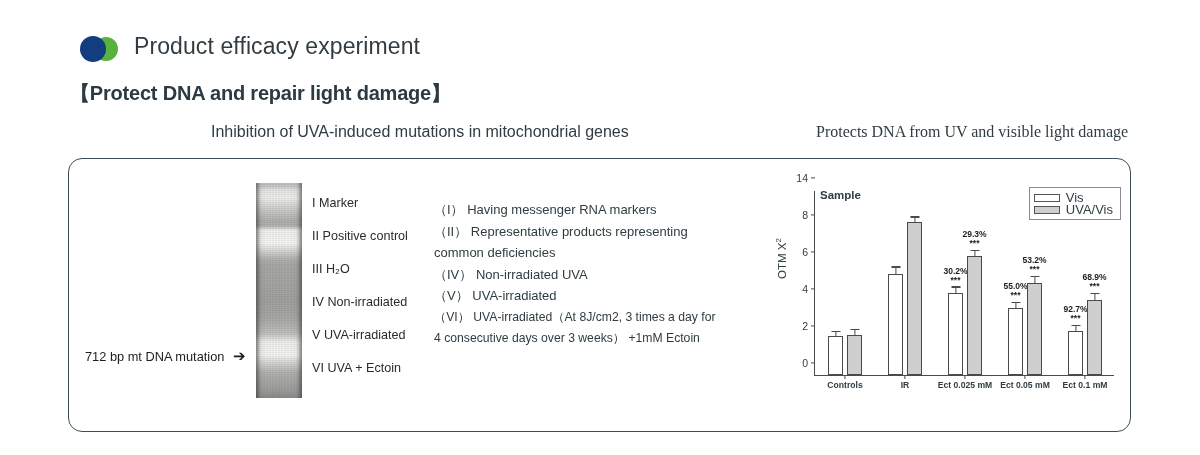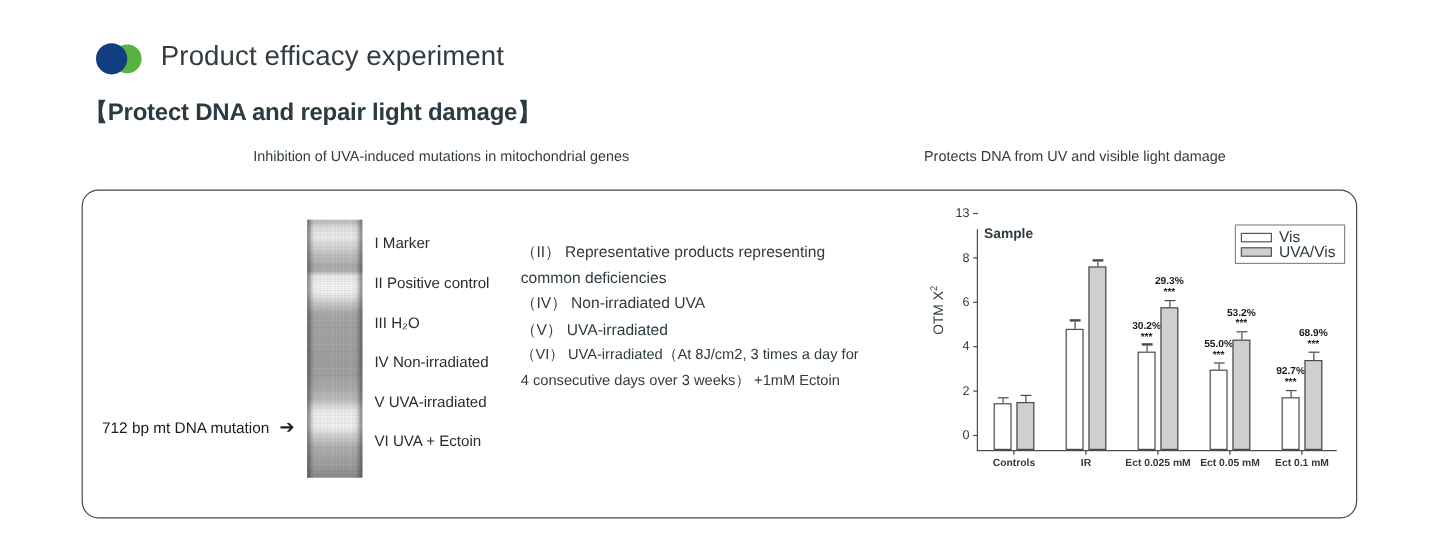--- a/index.html
+++ b/index.html
@@ -25,24 +25,24 @@
   }
 
   .section-title{
     position:absolute;left:70px;top:80px;
     font-size:20px;font-weight:bold;color:#2c3a41;
     letter-spacing:-.2px;white-space:nowrap;
   }
 
   .cap{
     position:absolute;top:123px;
-    font-size:12px;color:#2f3c42;white-space:nowrap;
+    font-size:16px;color:#2f3c42;white-space:nowrap;
   }
   .cap.left{left:211px;}
-  .cap.right{left:770px;}
+  .cap.right{left:816px;font-family:Liberation Serif, serif;}
 
   
   .card{
     position:absolute;left:68px;top:158px;
     width:1063px;height:274px;
     border:1.6px solid #3d4d55;
     border-radius:14px;
     box-sizing:border-box;
     background:#fff;
   }
@@ -200,20 +200,21 @@
 <div class="lanes">
   <div class="lane">I Marker</div>
   <div class="lane">II Positive control</div>
   <div class="lane">III H₂O</div>
   <div class="lane">IV Non-irradiated</div>
   <div class="lane">V UVA-irradiated</div>
   <div class="lane">VI UVA + Ectoin</div>
 </div>
 
 <div class="roman">
+  <div class="ln">（I） Having messenger RNA markers</div>
   <div class="ln">（II） Representative products representing</div>
   <div class="ln">common deficiencies</div>
   <div class="ln">（IV） Non-irradiated UVA</div>
   <div class="ln">（V） UVA-irradiated</div>
   <div class="ln small">（VI） UVA-irradiated（At 8J/cm2, 3 times a day for</div>
   <div class="ln small">4 consecutive days over 3 weeks） +1mM Ectoin</div>
 </div>
 
 <div class="chart">
   <div class="ylabel">OTM X<sup>2</sup></div>
@@ -230,21 +231,21 @@
     </div>
   </div>
 
   <div class="plot">
     <div id="yticks">
         <div class="ytick" style="bottom: 0px;">0</div>
         <div class="ytick" style="bottom: 37px;">2</div>
         <div class="ytick" style="bottom: 74px;">4</div>
         <div class="ytick" style="bottom: 111px;">6</div>
         <div class="ytick" style="bottom: 148px;">8</div>
-        <div class="ytick" style="bottom: 185px;">13</div>
+        <div class="ytick" style="bottom: 185px;">14</div>
       </div>
     <div class="groups" id="groups">
         <div class="group" style="left: 0px; width: 60px;">
           <div class="bar-wrap">
             <div class="bar vis" style="height: 38.85px;"></div>
             <div class="errbar" style="bottom: 38.85px; height: 4.44px;"></div>
             <div class="errcap" style="bottom: 43.29px;"></div>
           </div>
           <div class="bar-wrap">
             <div class="bar uva" style="height: 39.775px;"></div>

